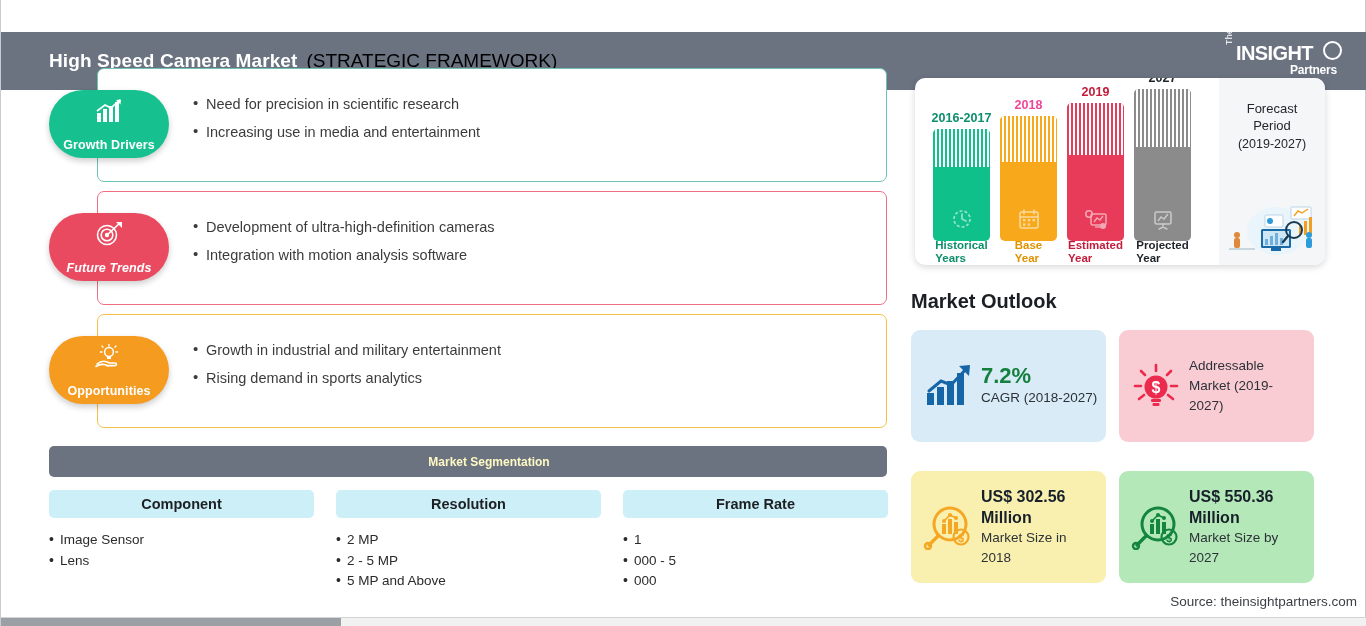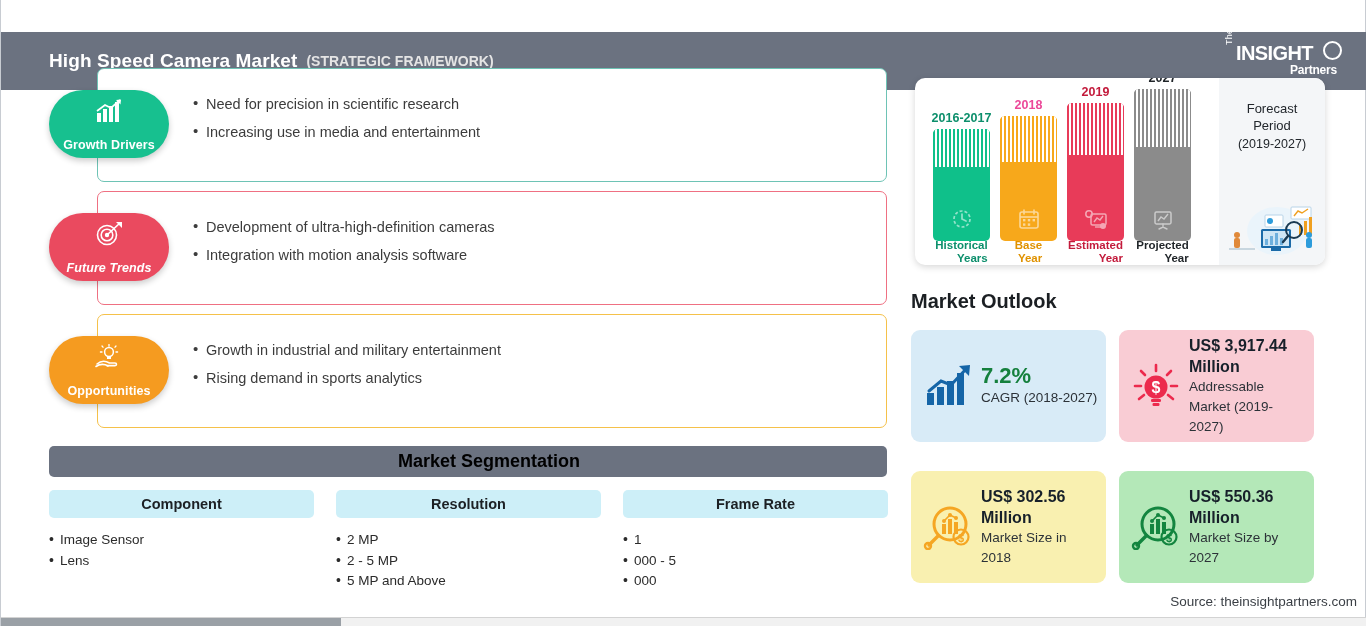--- a/index.html
+++ b/index.html
@@ -25,22 +25,22 @@
     display: flex; align-items: center; margin-top: 32px;
   }
   .header-title {
     margin-left: 48px;
     color: #ffffff;
     font-size: 19px; font-weight: bold;
     letter-spacing: .1px;
     white-space: nowrap;
   }
   .header-sub {
-    color: #e5e5e5;
-    font-size: 14px; font-weight: bold;
+    color: #000000;
+    font-size: 19px; font-weight: normal;
     margin-left: 9px;
     white-space: nowrap;
   }
   .logo {
     position: absolute; right: 22px; top: 8px;
     width: 120px; height: 42px;
     color: #ffffff;
   }
   .logo-the {
     position: absolute; left: 0; top: 5px;
@@ -114,21 +114,21 @@
     width: 30px; height: 26px;
   }
 
   
   .seg-title-bar {
     position: absolute; left: 48px; top: 388px;
     width: 838px; height: 31px;
     background: #6b7280; border-radius: 5px;
     display: flex; align-items: center; justify-content: center;
   }
-  .seg-title-bar span { color: #000000; font-size: 18px; font-weight: bold; margin-left: 42px; }
+  .seg-title-bar span { color: #fef9c3; font-size: 12px; font-weight: bold; margin-left: 42px; }
 
   .seg-cols { position: absolute; left: 48px; top: 432px; width: 838px; }
   .seg-col { position: absolute; top: 0; width: 265px; }
   .seg-col:nth-child(1) { left: 0; }
   .seg-col:nth-child(2) { left: 287px; }
   .seg-col:nth-child(3) { left: 574px; }
   .seg-head {
     height: 28px; background: #cdeff8; border-radius: 5px;
     display: flex; align-items: center; justify-content: center;
     font-size: 14.5px; font-weight: bold; color: #1c2024;
@@ -154,21 +154,21 @@
   .bar {
     width: 57px; border-radius: 5px; position: relative; overflow: hidden;
   }
   .bar-strip { position: absolute; left: 0; top: 0; width: 100%; }
   .bar-year {
     position: absolute; left: 50%; transform: translateX(-50%);
     font-size: 12.5px; font-weight: bold; white-space: nowrap;
   }
   .bar-cap {
     position: absolute; left: 50%; transform: translateX(-50%);
-    bottom: -23px; text-align: right;
+    bottom: -23px; text-align: left;
     font-size: 11.5px; font-weight: bold; line-height: 12.5px; white-space: nowrap;
   }
   .bar-glyph {
     position: absolute; left: 50%; bottom: 11px; transform: translateX(-50%);
     width: 24px; height: 22px; opacity: .55;
   }
 
   .forecast-right {
     position: absolute; right: 0; top: 0;
     width: 106px; height: 187px;
@@ -471,21 +471,20 @@
             <path d="M46 23 L40 23"></path>
           <path d="M8 36 L13 32"></path>
             <path d="M42 36 L37 32"></path>
         </g>
         <circle cx="25" cy="24" r="11.5" fill="#ec2a4d"></circle>
         <text x="25" y="30" font-family="Liberation Sans, sans-serif" font-size="16" font-weight="bold" fill="#ffffff" text-anchor="middle">$</text>
         <rect x="20" y="36" width="10" height="3" rx="1.2" fill="#ec2a4d"></rect>
         <rect x="21.5" y="40" width="7" height="3" rx="1.2" fill="#ec2a4d"></rect>
       </svg>
       <div class="ocard-txt">
-        <div class="ocard-big-s">US$ 3,917.44 Million</div>
         <div class="ocard-sub">Addressable Market (2019-2027)</div>
       </div>
     </div>
 
     <div class="ocard yellow">
       <svg class="ocard-icon" viewBox="0 0 50 46">
         <circle cx="27" cy="20" r="16" fill="none" stroke="#f5a623" stroke-width="3"></circle>
         <path d="M15.5 31.5 L6 41" stroke="#f5a623" stroke-width="3.4" stroke-linecap="round"></path>
         <circle cx="5" cy="42" r="3" fill="none" stroke="#f5a623" stroke-width="2.4"></circle>
         <g fill="#f5a623">

